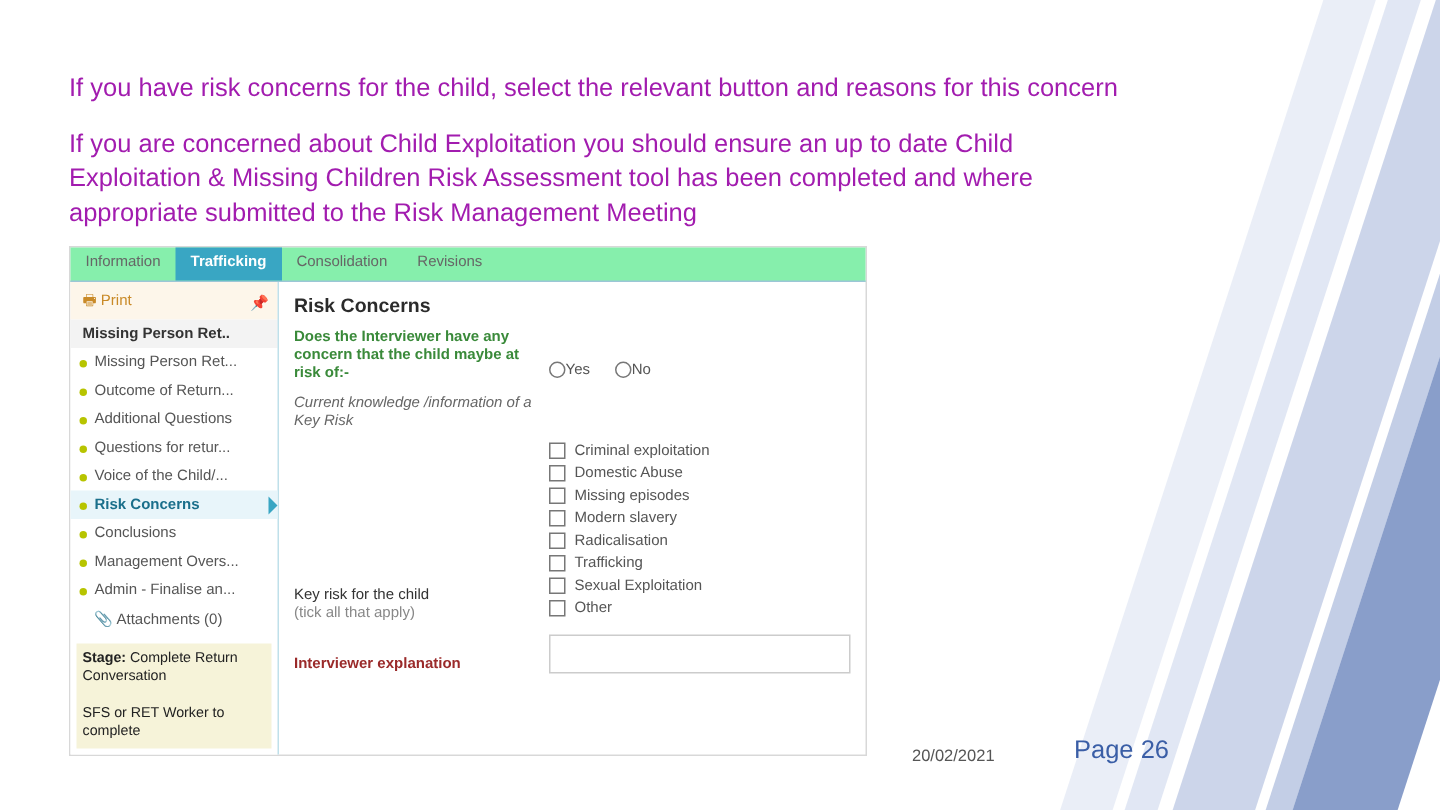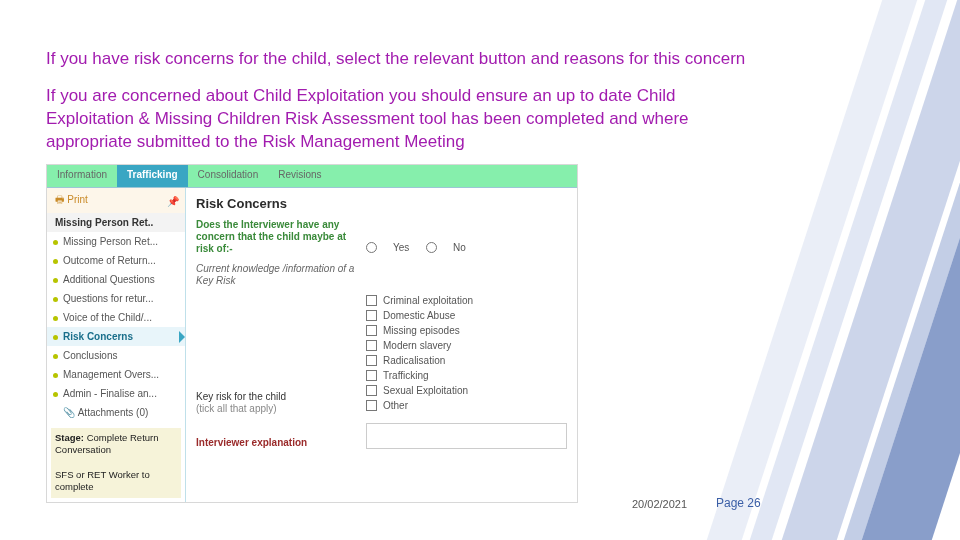--- a/index.html
+++ b/index.html
@@ -33,28 +33,28 @@
   .attach{padding:4px 8px 4px 16px;color:#555}
   .stage{margin:6px 4px 4px 4px;padding:4px;background:#f6f3d9;font-size:9.5px;line-height:1.3}
   .stage b{font-weight:700}
   .main{flex:1;padding:8px 10px;border-left:1px solid #bfe0ea}
   .main h3{margin:0 0 8px 0;font-size:13px;color:#2b2b2b}
   .row{display:flex;align-items:flex-end;margin-bottom:8px}
   .q{width:170px;color:#3a8a3a;font-weight:600;font-size:10px;line-height:1.2}
   .q.sub{color:#666;font-weight:400;font-style:italic}
   .q.red{color:#9a2a2a;font-weight:700}
   .opts{flex:1}
-  .radio{display:inline-flex;align-items:center;gap:16px;margin-right:14px;color:#555}
+  .radio{display:inline-flex;align-items:center;gap:0;margin-right:14px;color:#555}
   .radio .r{width:9px;height:9px;border:1px solid #777;border-radius:50%}
   .check{display:flex;align-items:center;gap:6px;margin-bottom:4px;color:#555}
   .check .c{width:9px;height:9px;border:1px solid #777}
   .interview-box{flex:1;height:24px;border:1px solid #ccc;background:#fff}
 
-  .footer-date{position:absolute;left:632px;bottom:30px;font-size:11px;color:#555}
-  .footer-page{position:absolute;left:716px;bottom:30px;font-size:12px;color:#3a5ea6}
+  .footer-date{position:absolute;left:608px;bottom:30px;font-size:11px;color:#555}
+  .footer-page{position:absolute;left:716px;bottom:30px;font-size:17px;color:#3a5ea6}
 </style>
 </head>
 <body>
 
 <div class="slide">
   <div class="deco">
     <div class="bar b5"></div>
       <div class="bar b4"></div>
       <div class="bar b3"></div>
       <div class="bar b2"></div>

